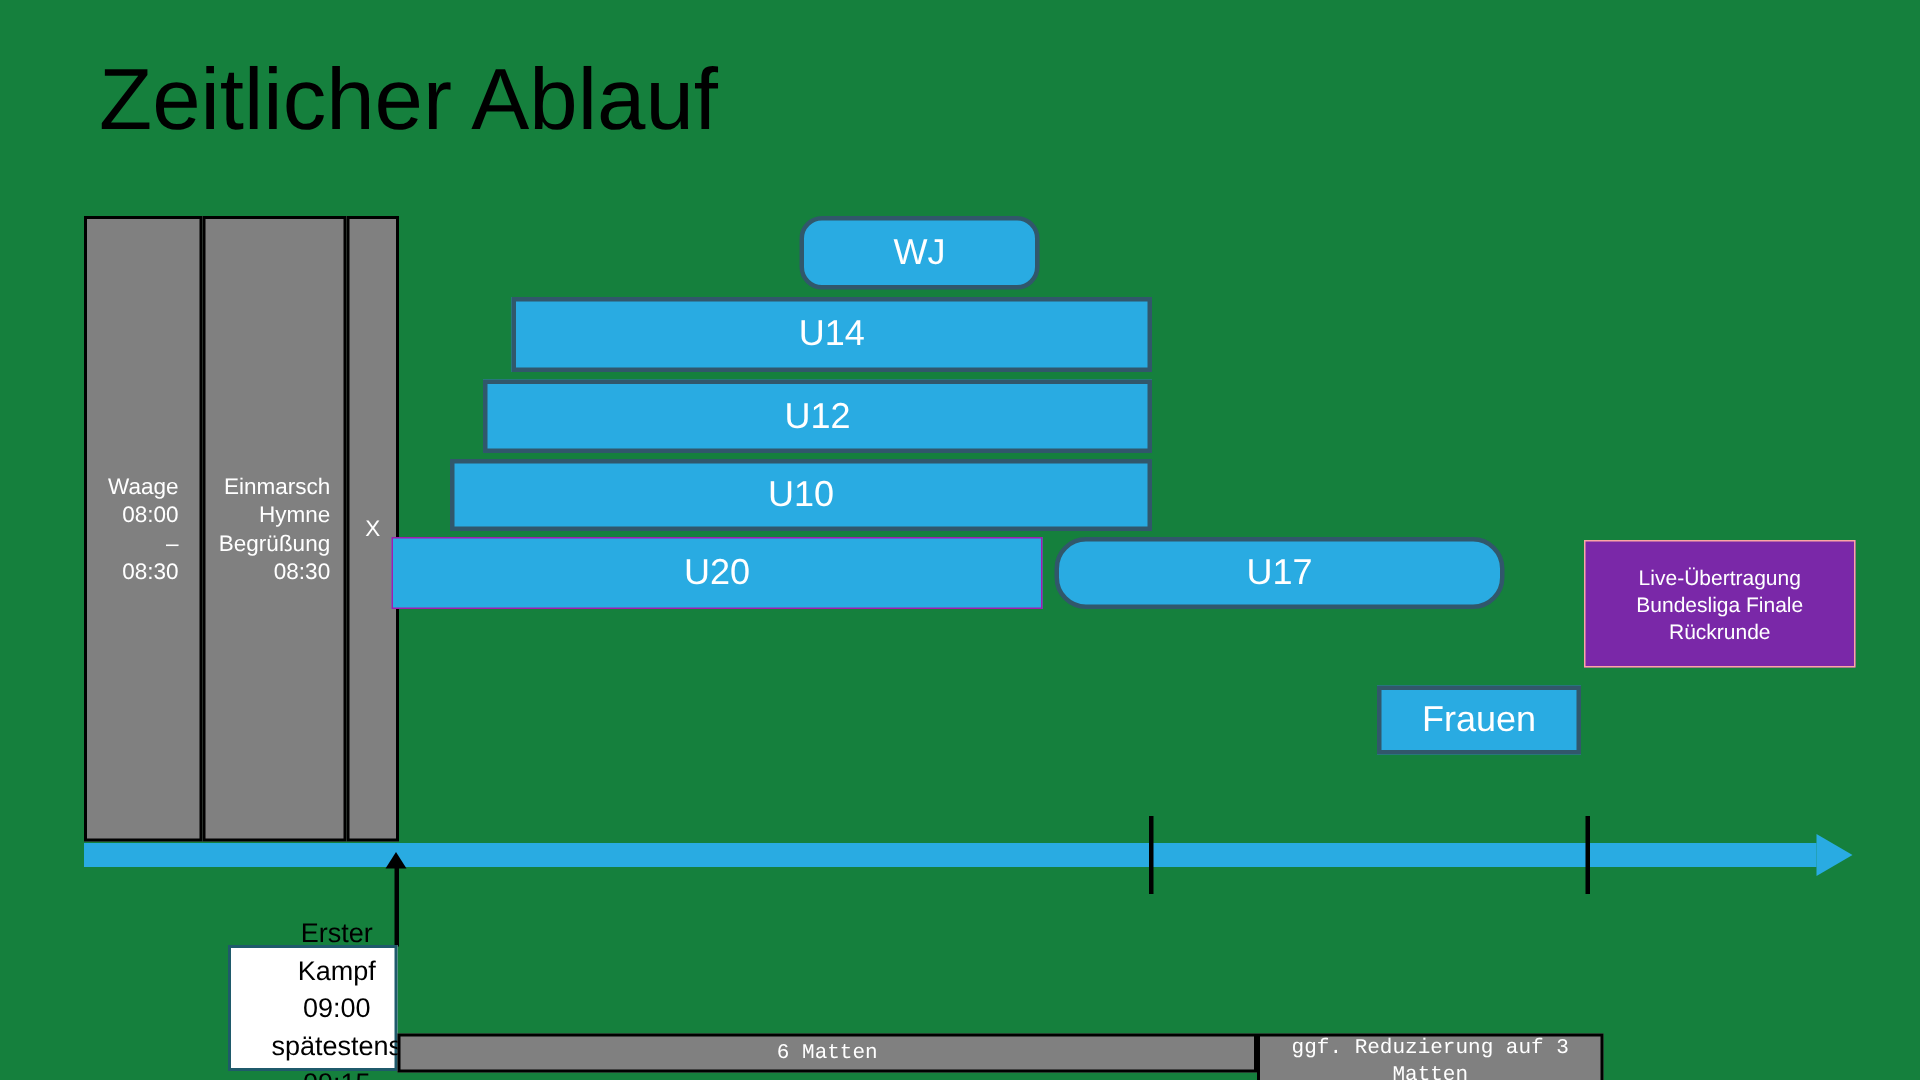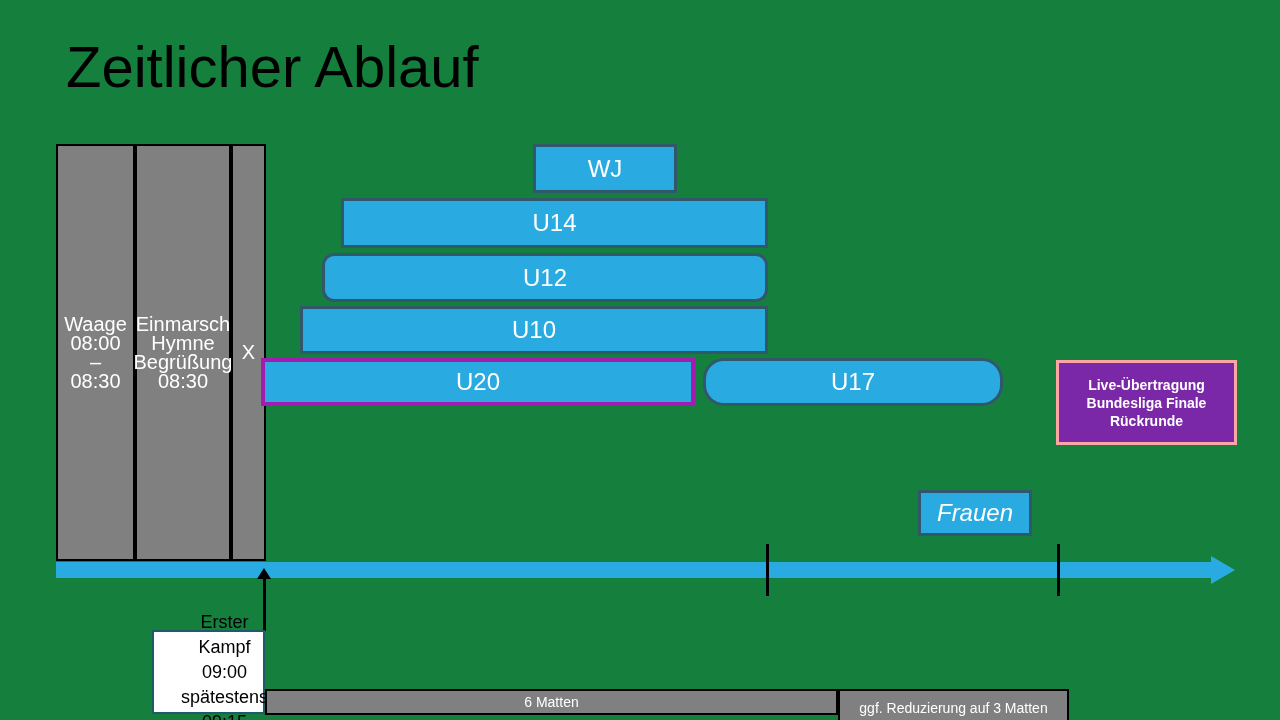--- a/index.html
+++ b/index.html
@@ -41,47 +41,47 @@
     align-items: center;
     justify-content: center;
     text-align: center;
     color: #ffffff;
   }
 
   
   .gray-col {
     background: #808080;
     border: 2px solid #000000;
-    font-size: 20px;
+    font-size: 15px;
     line-height: 19px;
+    text-align: right;
   }
 
   
   .bar-blue {
     background: #29ABE2;
     border: 3px solid #31576B;
     font-size: 24px;
     line-height: 28px;
   }
   .bar-blue.small-label {
     font-size: 15px;
     line-height: 19px;
   }
   
   .bar-blue.outline-black {
-    border: 4px solid #a21caf;
+    border: 1px solid #a21caf;
   }
 
   
   .bar-purple {
     background: #7A28A8;
-    border: 3px solid #fca5a5;
+    border: 1px solid #fca5a5;
     font-size: 14px;
     line-height: 18px;
-    font-weight: bold;
   }
 
   
   .timeline-line {
     position: absolute;
     background: #29ABE2;
   }
   .timeline-arrow {
     position: absolute;
     width: 0;
@@ -138,20 +138,21 @@
     box-sizing: border-box;
     background: #808080;
     border: 2px solid #000000;
     display: flex;
     align-items: center;
     justify-content: center;
     text-align: center;
     color: #ffffff;
     font-size: 14px;
     line-height: 18px;
+    font-family: Liberation Mono, monospace;
   }
   .multiline { white-space: pre-line; }
 </style>
 </head>
 <body>
 
 <div id="slide">
 
   <div class="slide-title">Zeitlicher Ablauf</div>
 
@@ -160,34 +161,34 @@
 –
 08:30</div>
 
   <div class="box gray-col multiline" style="left:135px; top:144px; width:96px; height:417px;">Einmarsch
 Hymne
 Begrüßung
 08:30</div>
 
   <div class="box gray-col multiline" style="left:231px; top:144px; width:35px; height:417px;">X</div>
 
-  <div class="box bar-blue" style="left:533px; top:144px; width:144px; height:49px;">WJ</div>
+  <div class="box bar-blue" style="left:533px; top:144px; width:160px; height:49px;border-radius:15px;">WJ</div>
 
   <div class="box bar-blue" style="left:341px; top:198px; width:427px; height:50px;">U14</div>
 
-  <div class="box bar-blue" style="left:322px; top:253px; width:446px; height:49px;border-radius:12px;">U12</div>
+  <div class="box bar-blue" style="left:322px; top:253px; width:446px; height:49px;">U12</div>
 
   <div class="box bar-blue" style="left:300px; top:306px; width:468px; height:48px;">U10</div>
 
   <div class="box bar-blue outline-black" style="left:261px; top:358px; width:434px; height:48px;">U20</div>
 
   <div class="box bar-blue" style="left:703px; top:358px; width:300px; height:48px;border-radius:21px;">U17</div>
 
 
-  <div class="box bar-blue" style="left:918px; top:490px; width:114px; height:46px;font-style:italic;">Frauen</div>
+  <div class="box bar-blue" style="left:918px; top:457px; width:136px; height:46px;">Frauen</div>
 
 
   <div class="box bar-purple multiline" style="left:1056px; top:360px; width:181px; height:85px;">Live-Übertragung
 Bundesliga Finale
 Rückrunde</div>
 
   <div class="timeline-line" style="left:56px; top:562px; width:1155px; height:16px;"></div>
   <div class="timeline-arrow" style="left:1211px; top:556px;"></div>
 
   <div class="tick" style="left:766px; top:544px; height:52px;"></div>

